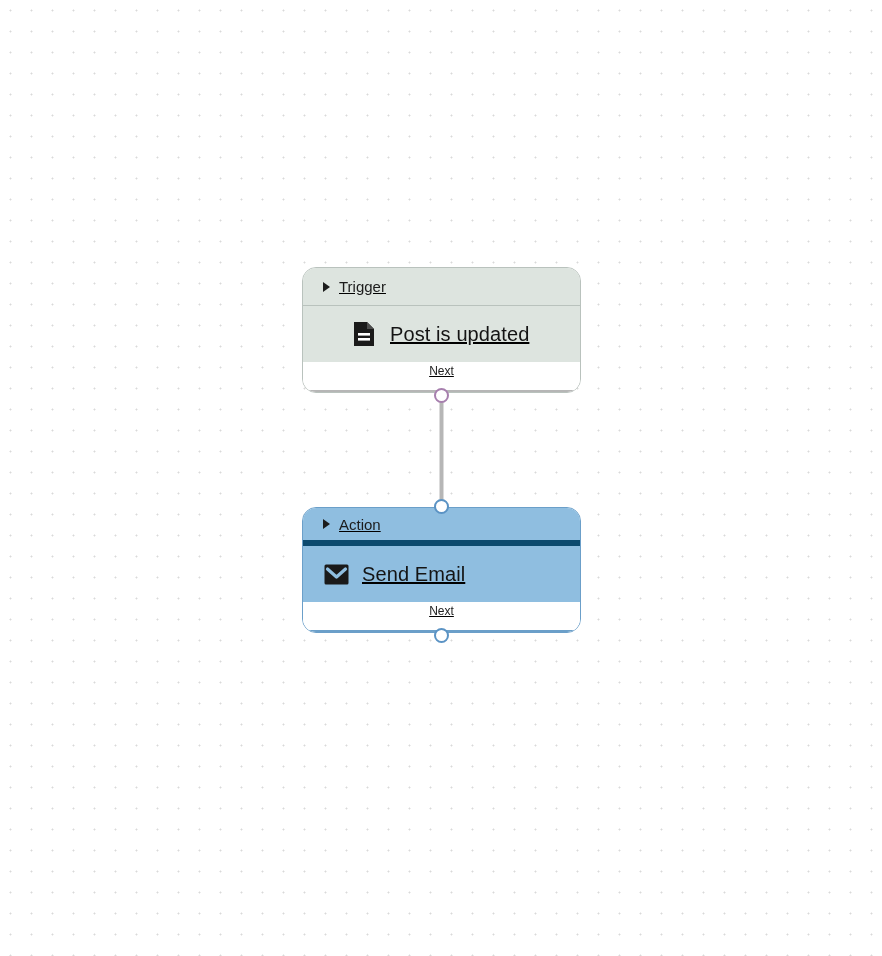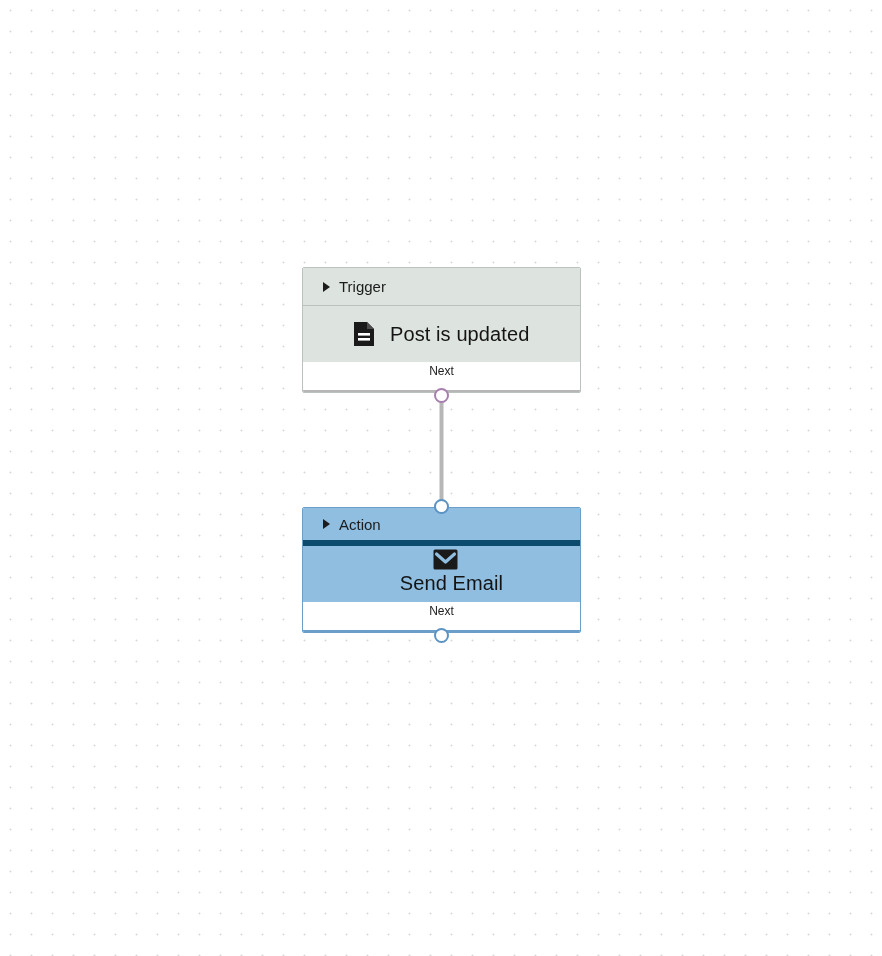--- a/index.html
+++ b/index.html
@@ -33,24 +33,25 @@
     top: 0;
     width: 882px;
     height: 956px;
     pointer-events: none;
   }
 
   
   .node {
     position: absolute;
     width: 279px;
-    border-radius: 2px;
+    border-radius: 14px;
     box-sizing: border-box;
     overflow: hidden;
     background: #ffffff;
+    text-decoration: underline;
   }
   .node-trigger {
     left: 302px;
     top: 267px;
     border: 1px solid #b9c2bd;
   }
   .node-action {
     left: 302px;
     top: 507px;
     border: 1px solid #6b9fc9;
@@ -87,21 +88,21 @@
 
   
   .node-body {
     display: flex;
     align-items: center;
     height: 56px;
     padding: 0 0 0 20px;
     box-sizing: border-box;
   }
   .node-trigger .node-body { background: #dde4df; padding-left: 48px; }
-  .node-action  .node-body { background: #8fbee0; flex-direction: column; }
+  .node-action  .node-body { background: #8fbee0; }
 
   .node-body-icon {
     width: 26px;
     height: 26px;
     flex: 0 0 auto;
     margin-right: 13px;
     display: flex;
     align-items: center;
     justify-content: center;
   }

